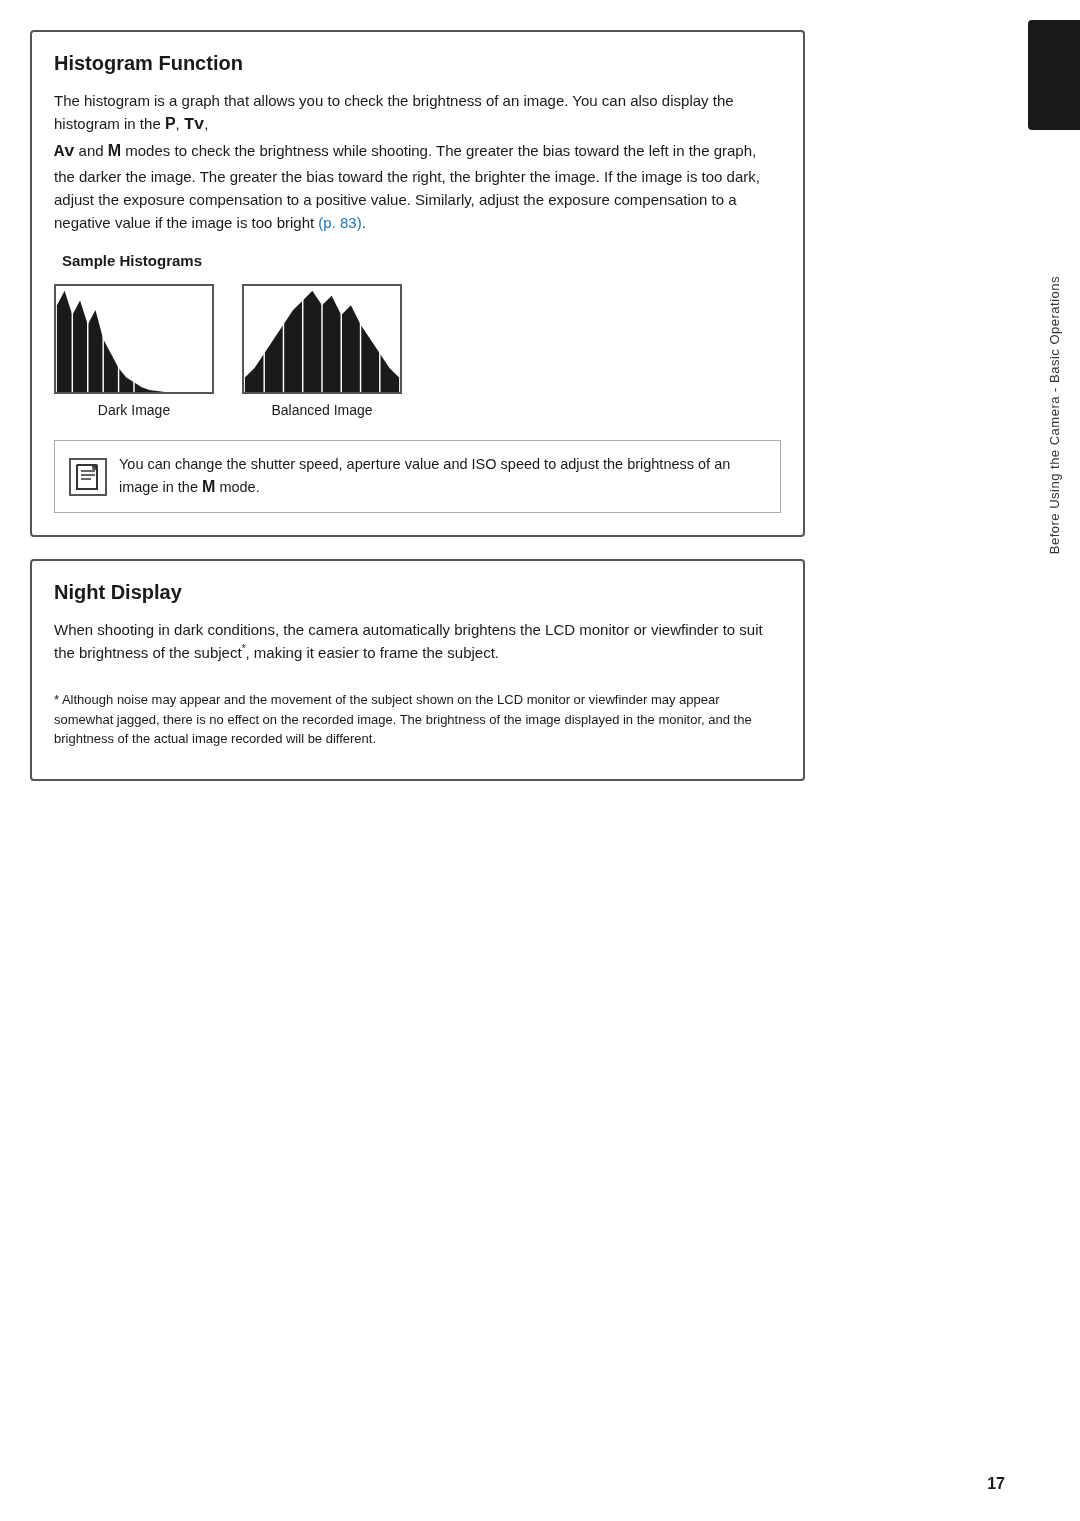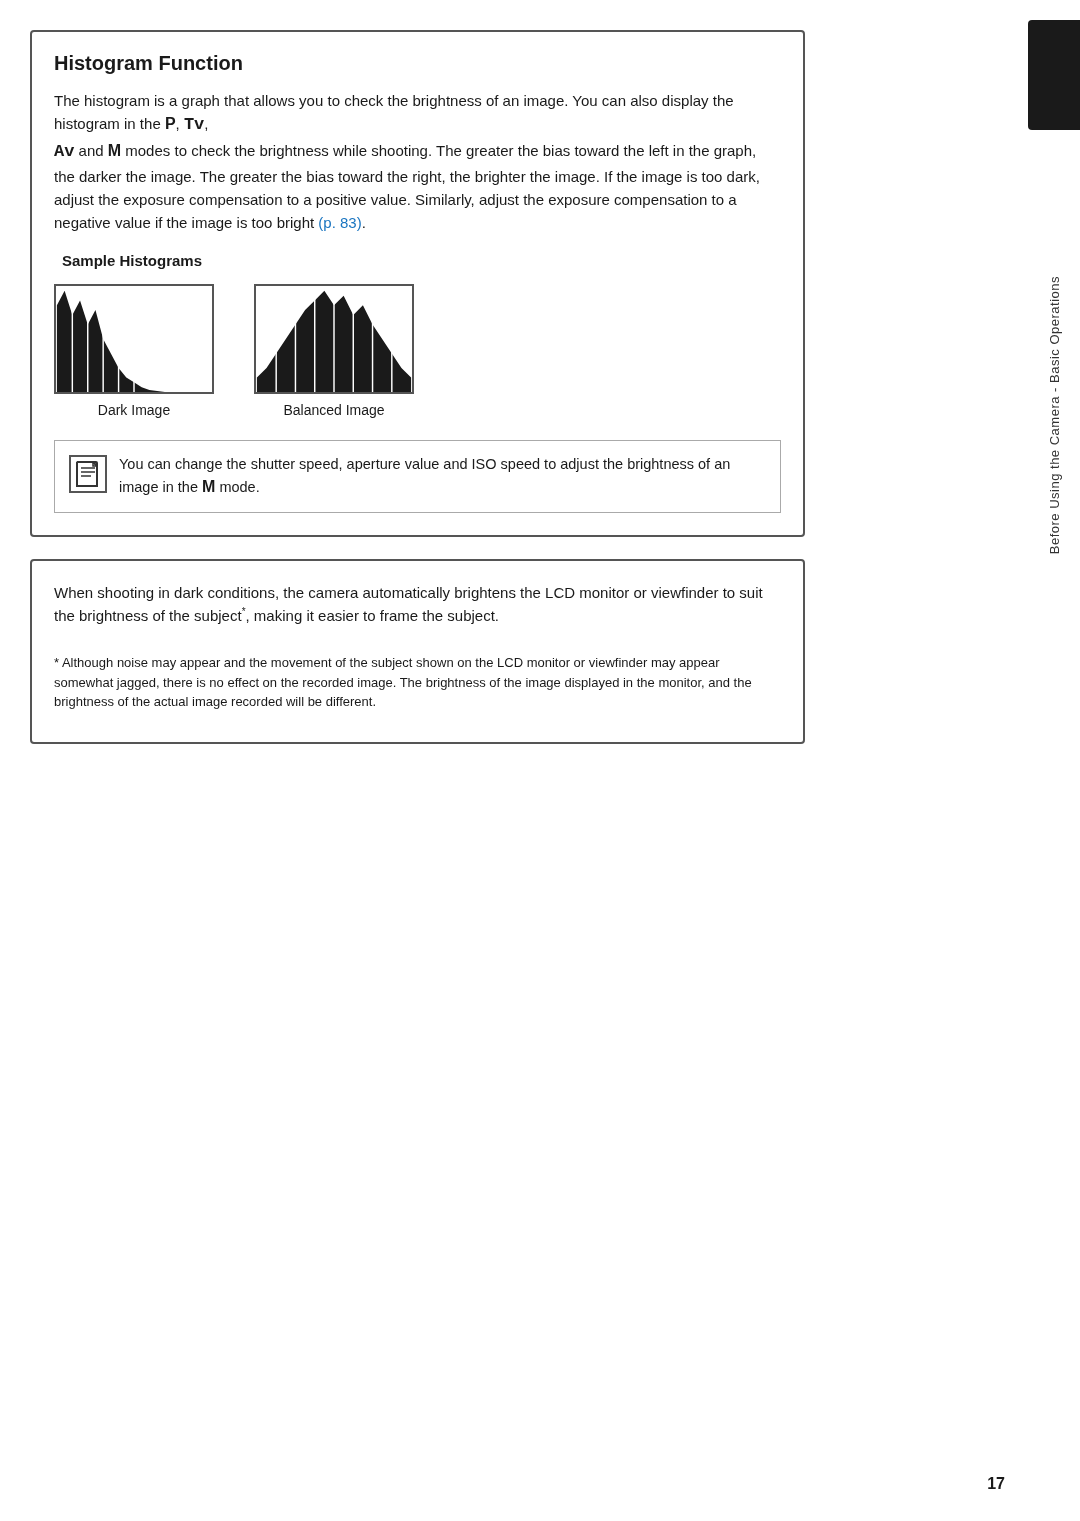--- a/index.html
+++ b/index.html
@@ -110,21 +110,21 @@
     .sample-histograms-label {
       font-size: 15px;
       font-weight: 700;
       margin: 14px 0 12px 8px;
     }
 
     .histograms-row {
       display: flex;
       flex-direction: row;
       align-items: flex-start;
-      gap: 40px;
+      gap: 28px;
       margin-bottom: 18px;
     }
 
     .histogram-item {
       display: flex;
       flex-direction: column;
       align-items: center;
     }
 
     .histogram-img {
@@ -142,21 +142,21 @@
     }
 
     
     .note-box {
       border: 1px solid #aaa;
       display: flex;
       flex-direction: row;
       padding: 12px 14px;
       margin-top: 4px;
       background: #fff;
-      align-items: flex-start;
+      align-items: center;
       gap: 12px;
     }
 
     .note-icon {
       width: 38px;
       height: 38px;
       min-width: 38px;
       border: 2px solid #555;
       display: flex;
       align-items: center;
@@ -277,20 +277,21 @@
           <div class="note-text">
             <span>You can change the shutter speed, aperture value and ISO speed to adjust the brightness of an image in the </span><span class="mode-symbol">M</span><span> mode.</span>
           </div>
         </div>
 
       </div>
     </div>
 
     <div class="section-box">
 
+      <div class="section-title">Night Display</div>
 
       <div class="section-body">
         <p>
           <span>When shooting in dark conditions, the camera automatically brightens the LCD monitor or viewfinder to suit the brightness of the subject</span><sup>*</sup><span>, making it easier to frame the subject.</span>
         </p>
         <p class="footnote-text">* Although noise may appear and the movement of the subject shown on the LCD monitor or viewfinder may appear somewhat jagged, there is no effect on the recorded image. The brightness of the image displayed in the monitor, and the brightness of the actual image recorded will be different.</p>
       </div>
 
     </div>
 

